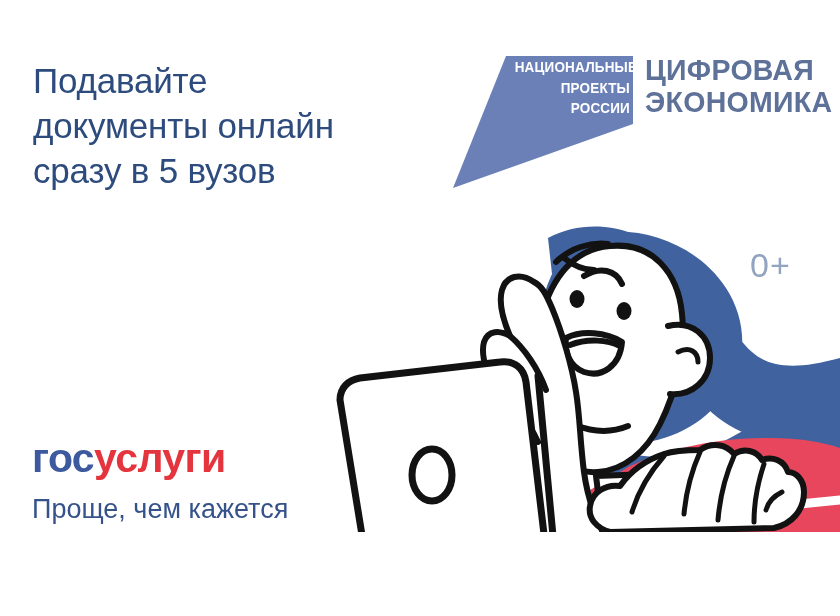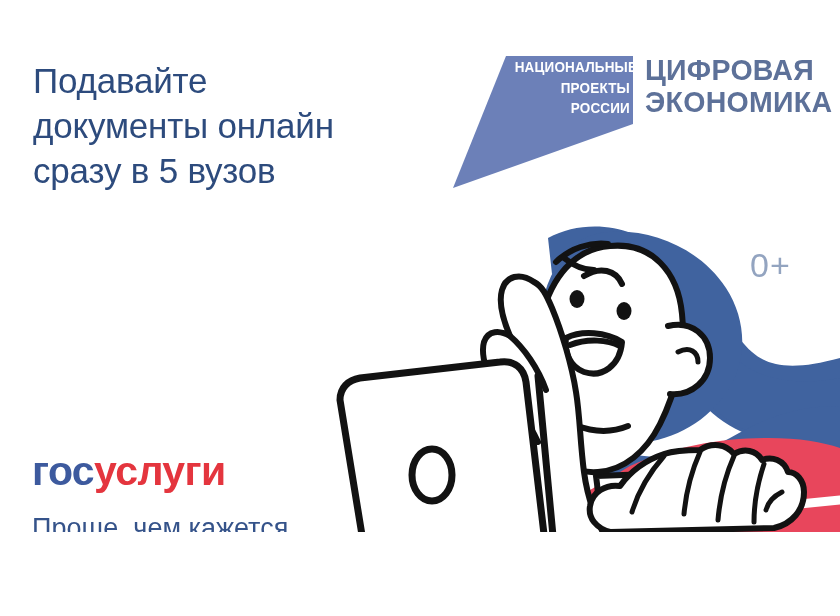--- a/index.html
+++ b/index.html
@@ -91,34 +91,34 @@
     top: 180px;
     width: 840px;
     height: 436px;
   }
   .illustration svg { display: block; }
 
   
   .brand {
     position: absolute;
     left: 32px;
-    top: 448px;
+    top: 435px;
     z-index: 5;
   }
   .brand-word {
     font-size: 41px;
     line-height: 46px;
     font-weight: 700;
     letter-spacing: -0.6px;
     white-space: nowrap;
   }
   .brand-gos { color: #3d5a9e; }
   .brand-uslugi { color: #e4353e; }
   .brand-tagline {
-    margin-top: 18px;
+    margin-top: 12px;
     font-size: 27px;
     line-height: 32px;
     font-weight: 400;
     color: #35538a;
     white-space: nowrap;
   }
 </style>
 </head>
 <body>
 

